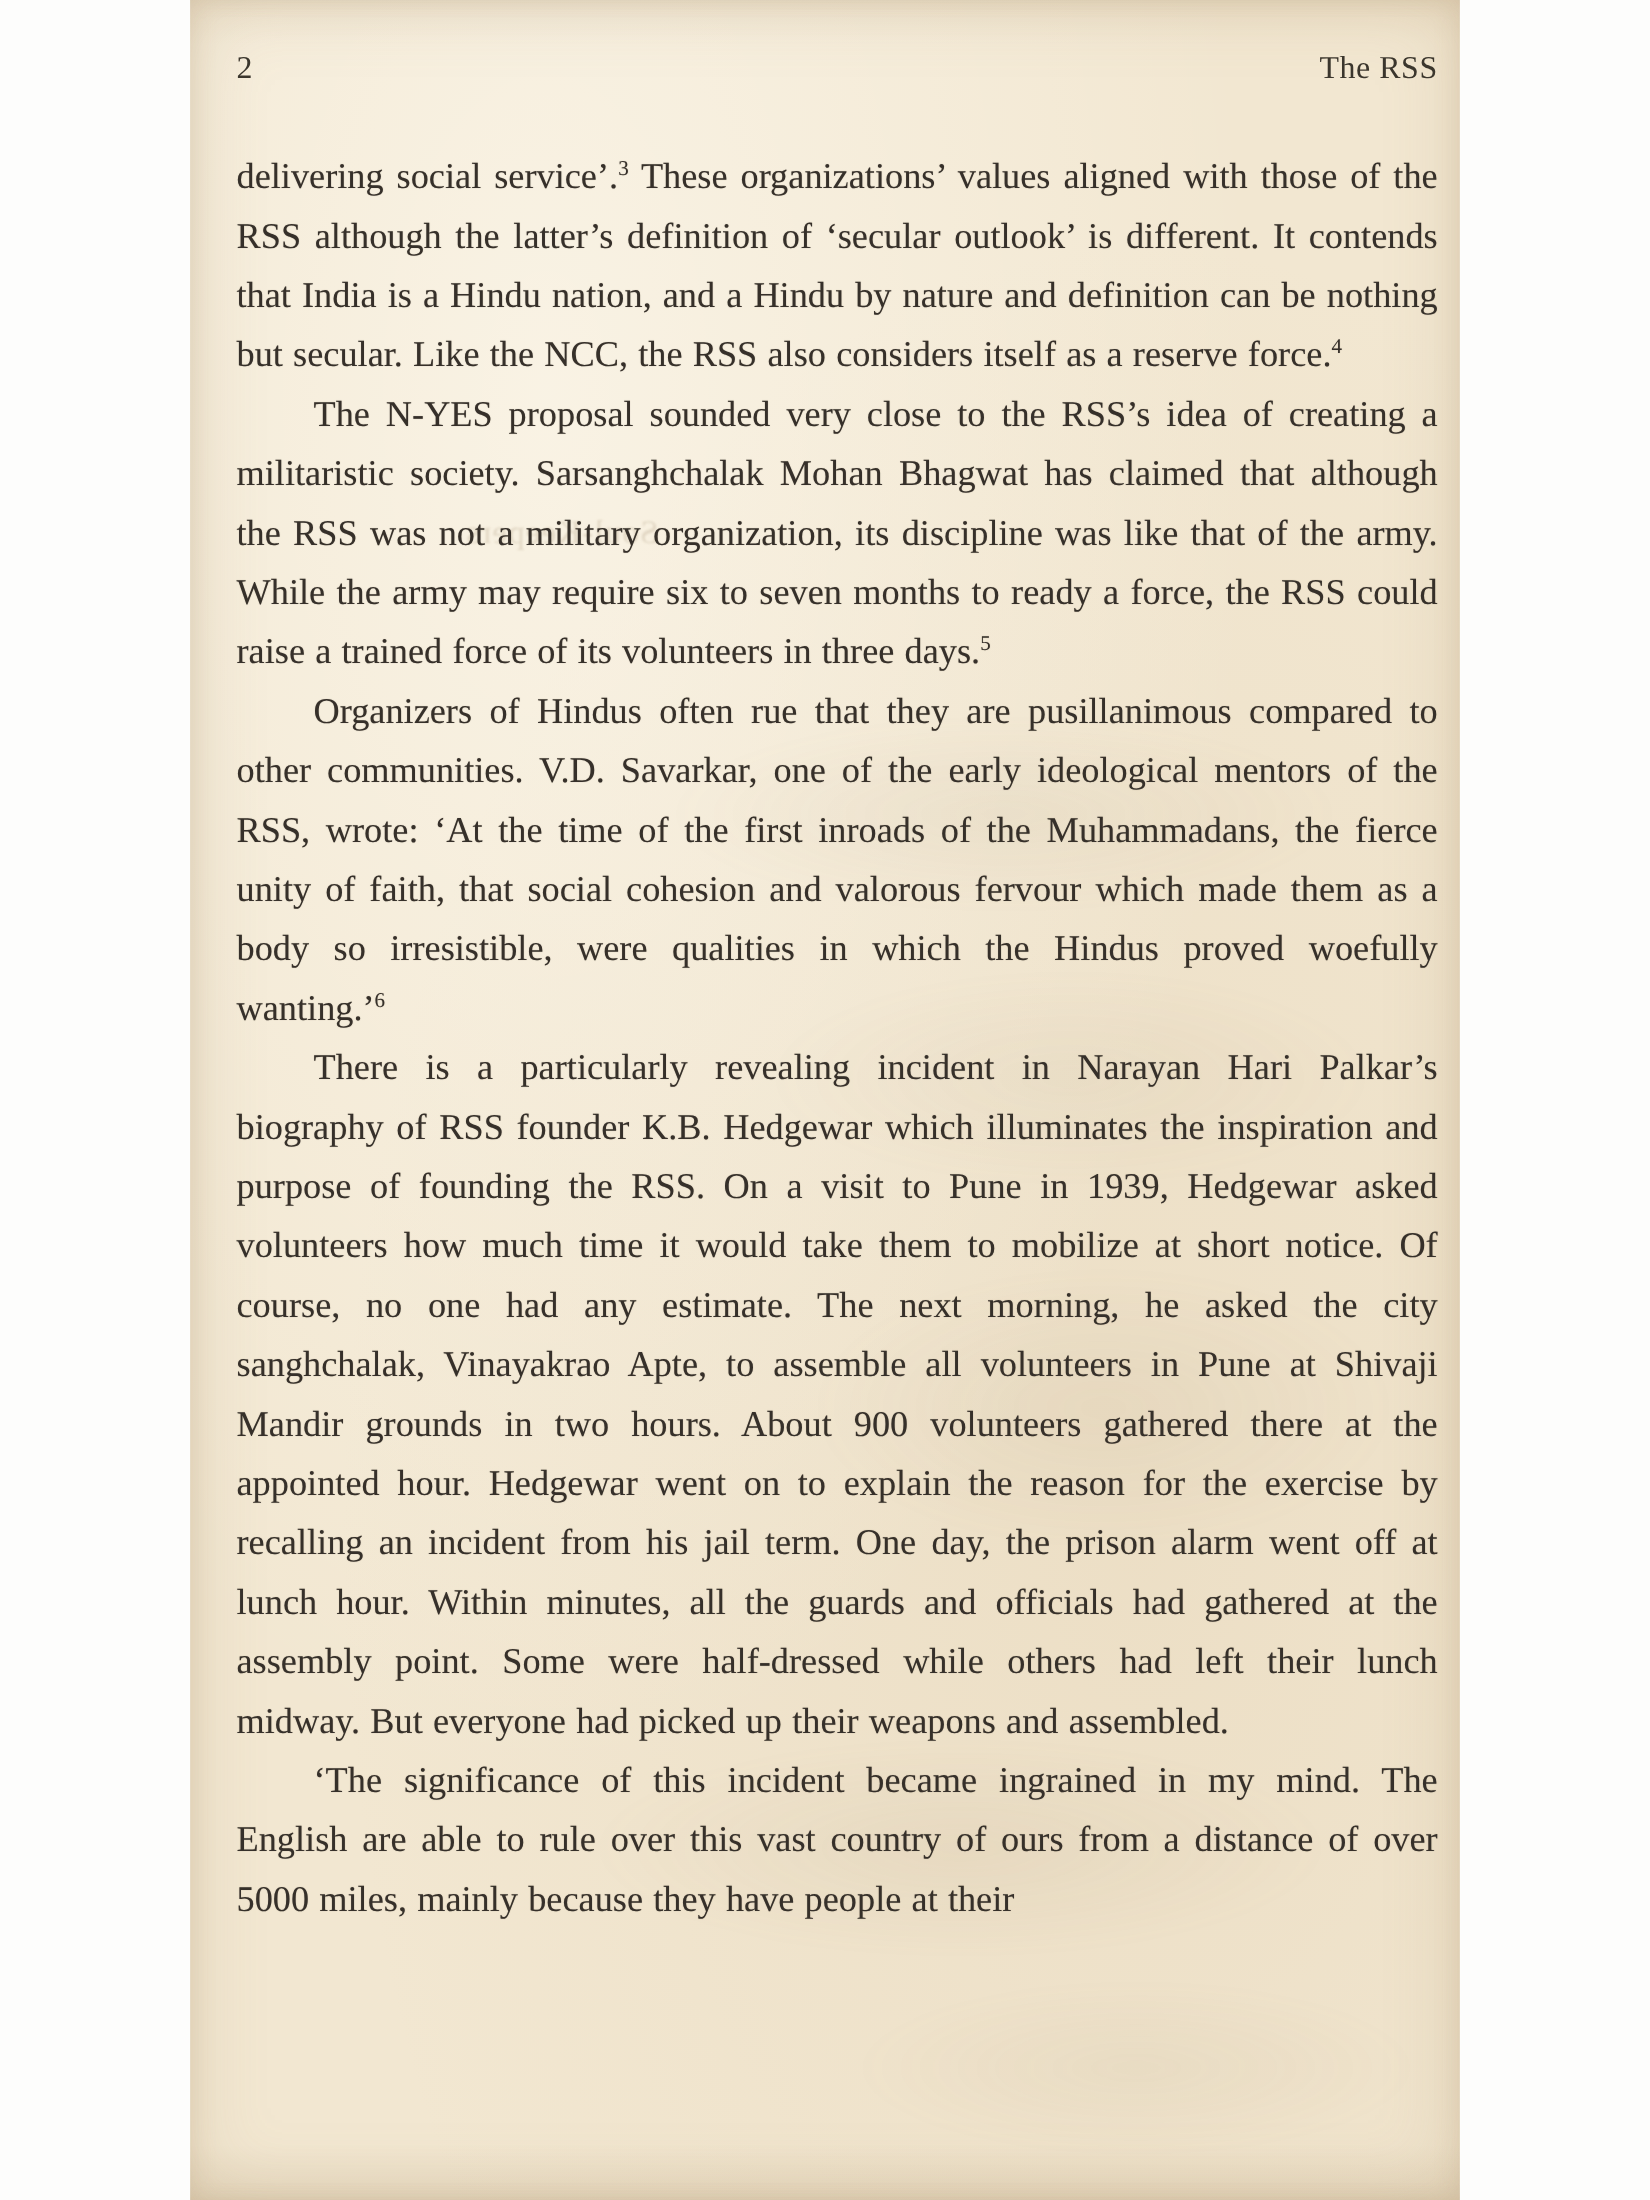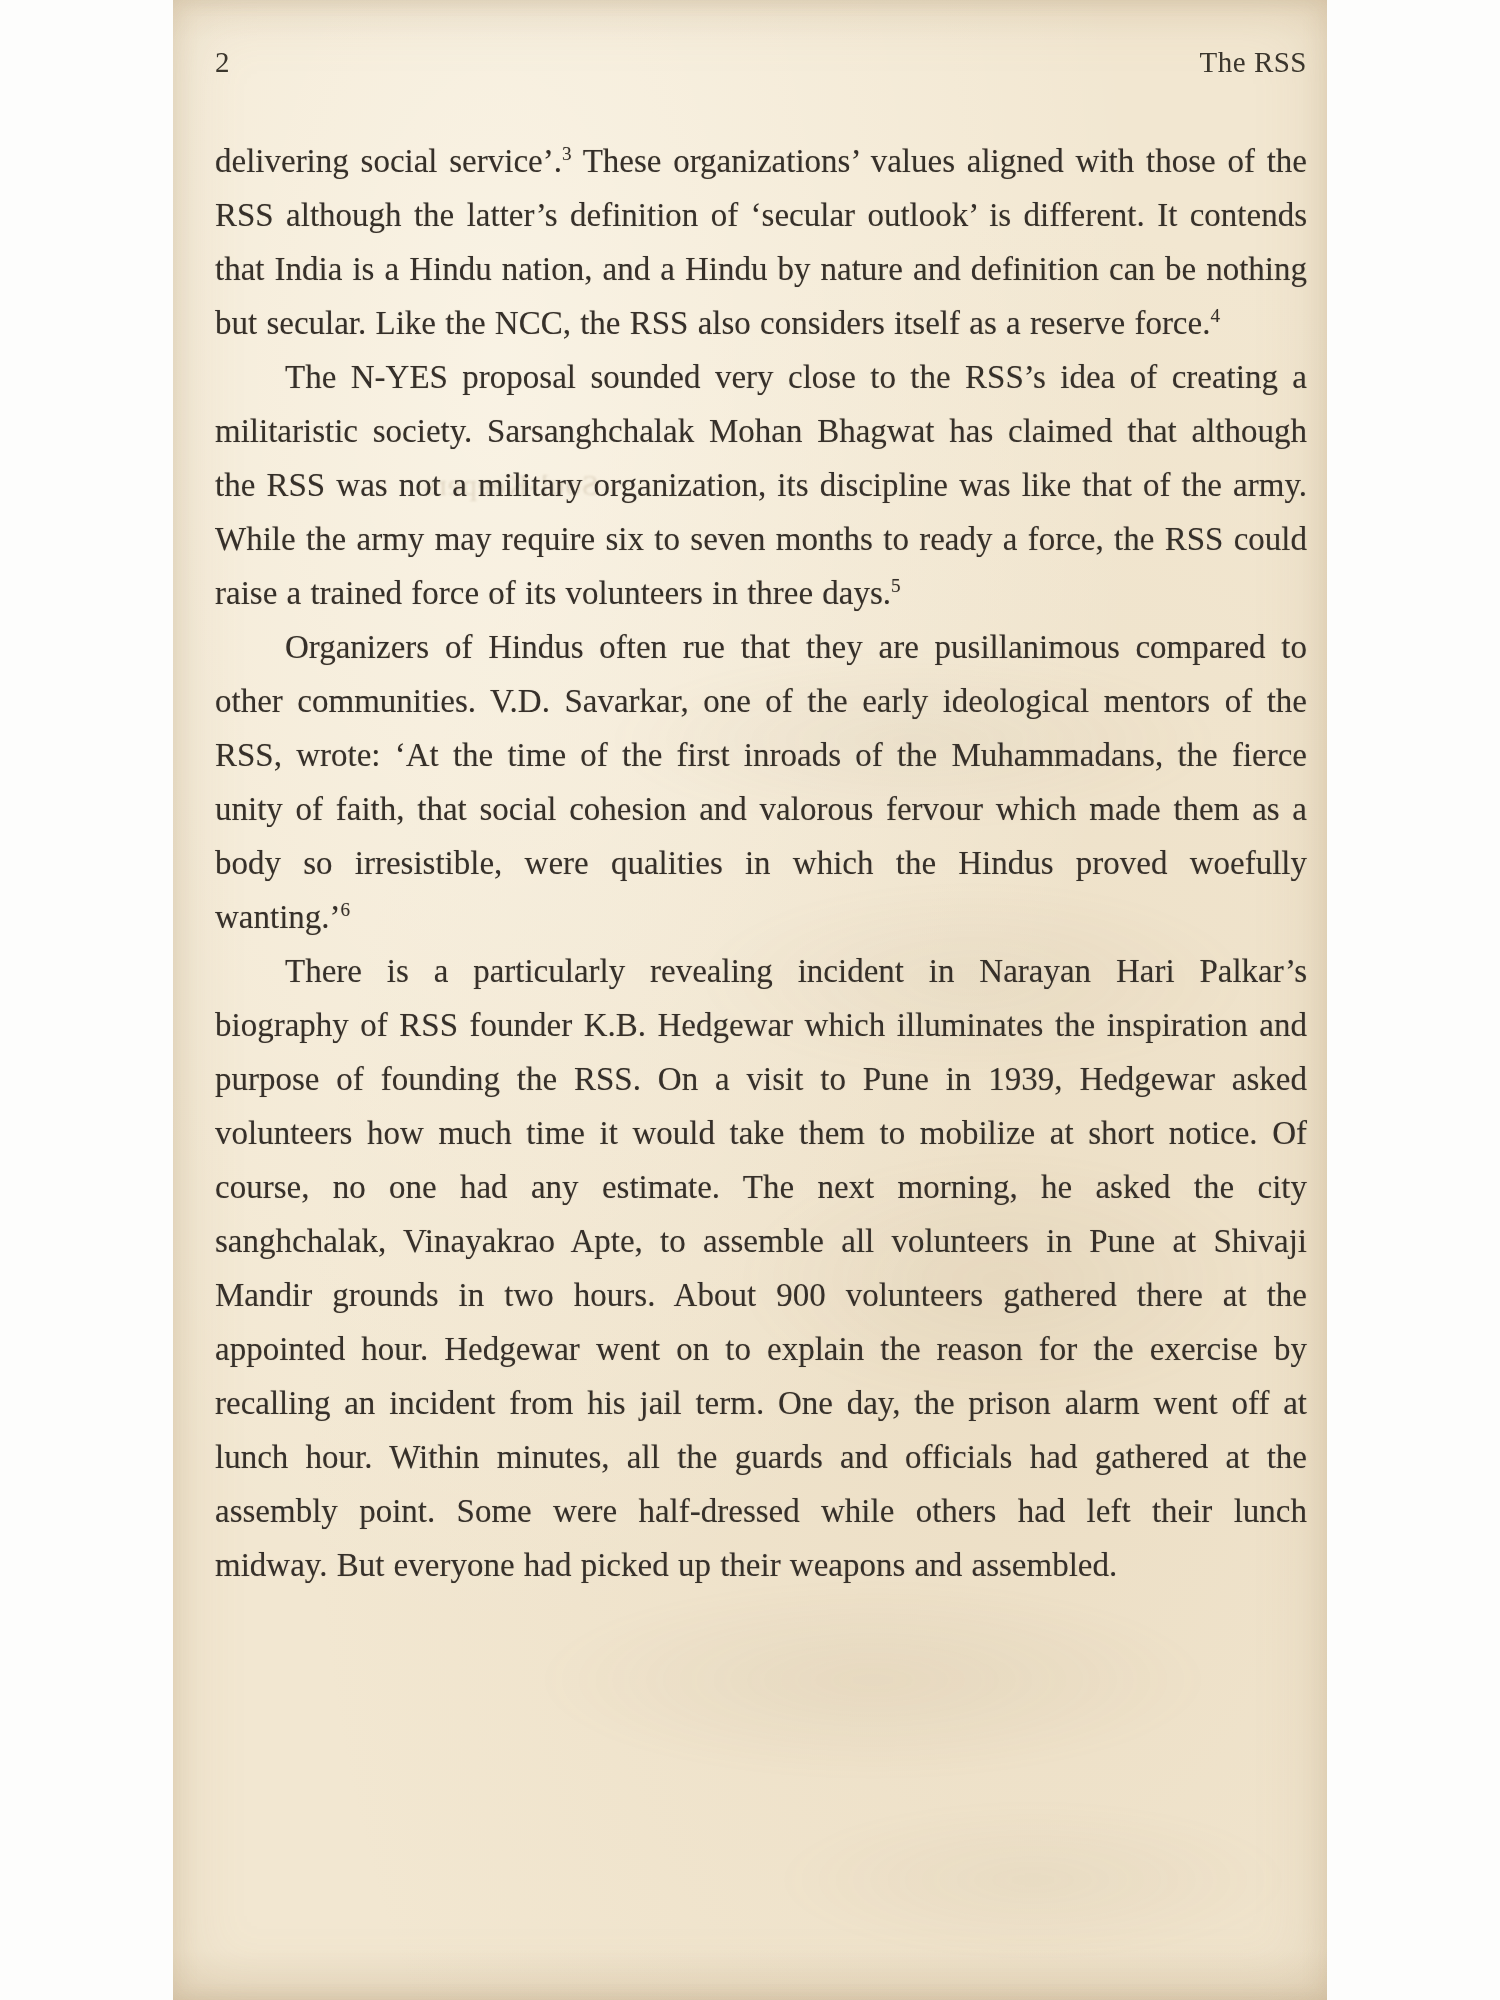--- a/index.html
+++ b/index.html
@@ -120,16 +120,17 @@
     <div class="smudge s2"></div>
     <div class="smudge s3"></div>
     <div class="smudge s4"></div>
     <div class="smudge s5"></div>
 
     <div class="text-block">
         <p class="para"><span>delivering social service’.</span><sup>3</sup><span> These organizations’ values aligned with those of the RSS although the latter’s definition of ‘secular outlook’ is different. It contends that India is a Hindu nation, and a Hindu by nature and definition can be nothing but secular. Like the NCC, the RSS also considers itself as a reserve force.</span><sup>4</sup></p>
         <p class="para indent"><span>The N-YES proposal sounded very close to the RSS’s idea of creating a militaristic society. Sarsanghchalak Mohan Bhagwat has claimed that although the RSS was not a military organization, its discipline was like that of the army. While the army may require six to seven months to ready a force, the RSS could raise a trained force of its volunteers in three days.</span><sup>5</sup></p>
         <p class="para indent"><span>Organizers of Hindus often rue that they are pusillanimous compared to other communities. V.D. Savarkar, one of the early ideological mentors of the RSS, wrote: ‘At the time of the first inroads of the Muhammadans, the fierce unity of faith, that social cohesion and valorous fervour which made them as a body so irresistible, were qualities in which the Hindus proved woefully wanting.’</span><sup>6</sup></p>
         <p class="para indent"><span>There is a particularly revealing incident in Narayan Hari Palkar’s biography of RSS founder K.B. Hedgewar which illuminates the inspiration and purpose of founding the RSS. On a visit to Pune in 1939, Hedgewar asked volunteers how much time it would take them to mobilize at short notice. Of course, no one had any estimate. The next morning, he asked the city sanghchalak, Vinayakrao Apte, to assemble all volunteers in Pune at Shivaji Mandir grounds in two hours. About 900 volunteers gathered there at the appointed hour. Hedgewar went on to explain the reason for the exercise by recalling an incident from his jail term. One day, the prison alarm went off at lunch hour. Within minutes, all the guards and officials had gathered at the assembly point. Some were half-dressed while others had left their lunch midway. But everyone had picked up their weapons and assembled.</span></p>
+        <p class="para indent"><span>‘The significance of this incident became ingrained in my mind. The English are able to rule over this vast country of ours from a distance of over 5000 miles, mainly because they have people at their</span></p>
       </div>
 
   </div>
 </div>
 
 </body></html>

